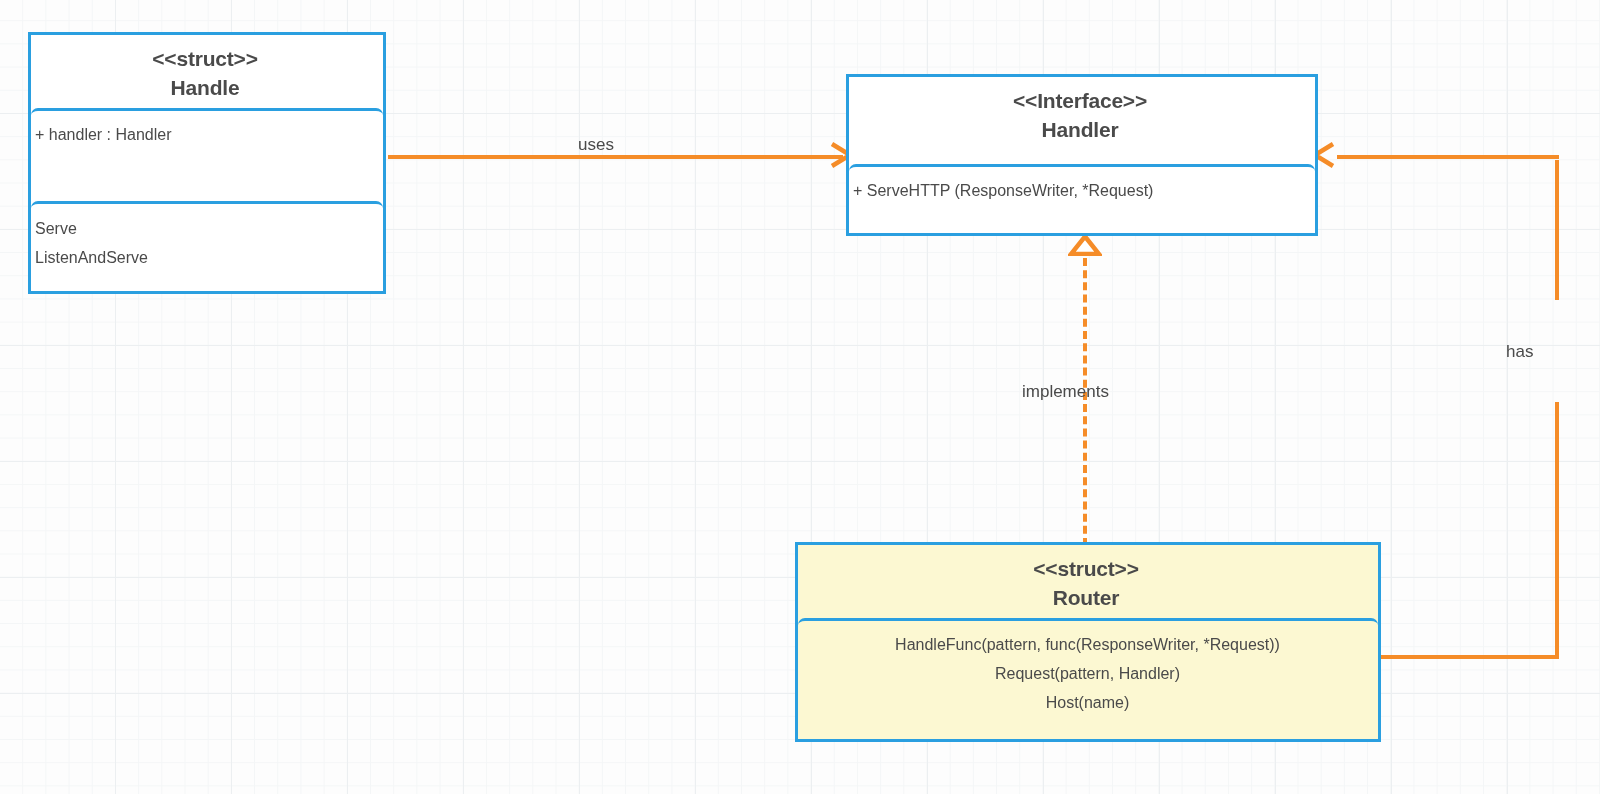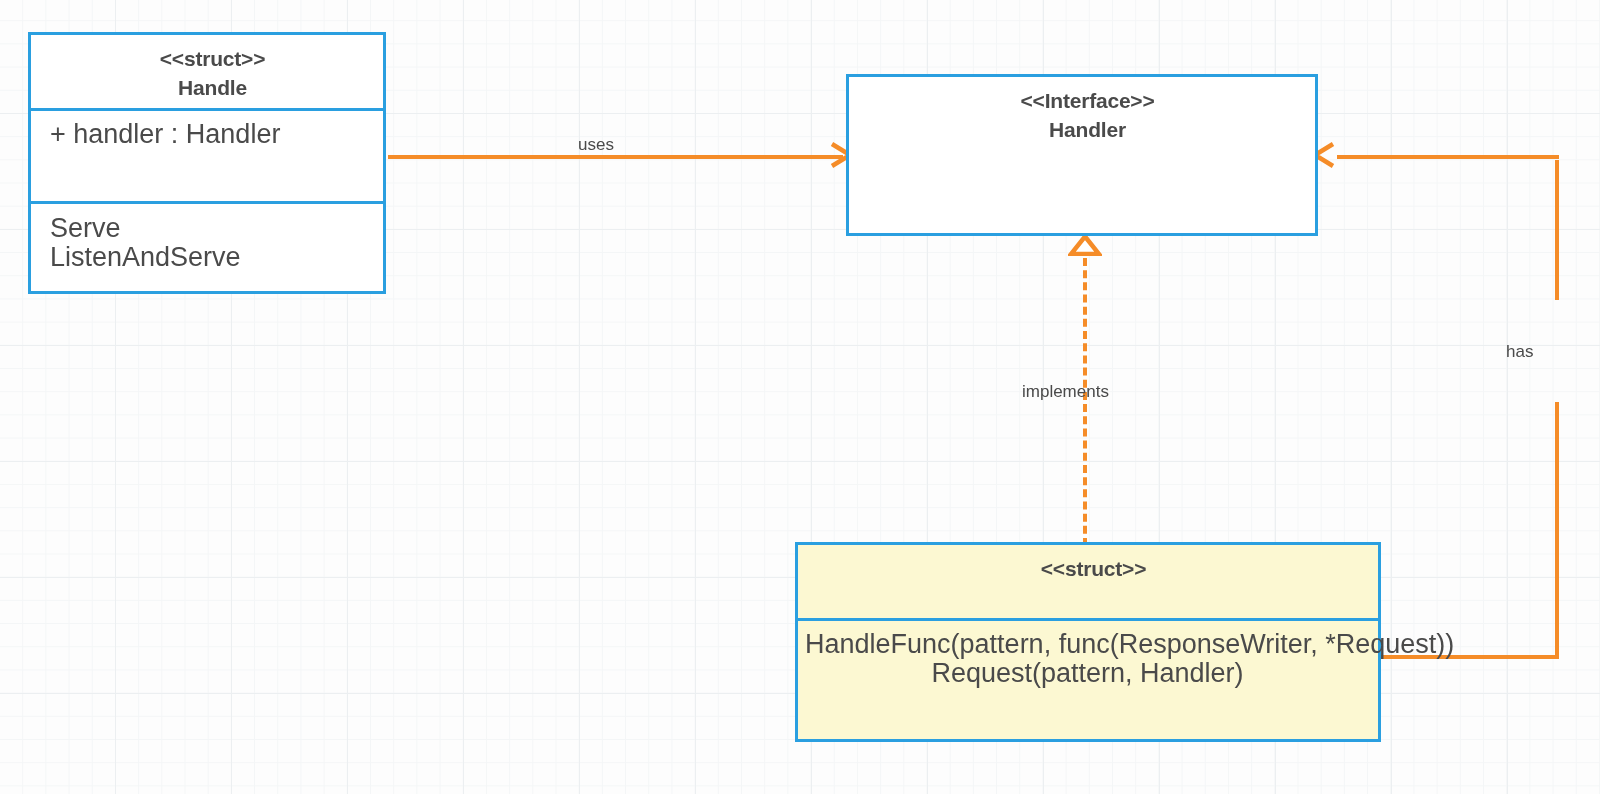--- a/index.html
+++ b/index.html
@@ -35,34 +35,35 @@
     border: 3px solid #2a9fe0;
     background: #ffffff;
     display: flex;
     flex-direction: column;
   }
   .uml-box.tinted {
     background: #fcf8d2;
   }
   .compartment {
     box-sizing: border-box;
-    padding: 6px 8px 4px 19px;
+    padding: 6px 8px 4px 4px;
     color: #4a4a4a;
+    border-radius: 7px;
   }
   .compartment.header {
     text-align: center;
     font-weight: bold;
     font-size: 21px;
     line-height: 29px;
     padding-top: 9px;
     letter-spacing: -0.2px;
   }
   .compartment.body {
     border-top: 3px solid #2a9fe0;
-    font-size: 27px;
+    font-size: 16px;
     line-height: 29px;
     font-weight: 400;
     white-space: nowrap;
   }
   .stereotype, .classname { display: block; }
 
   .member { display: block; }
 
   
   .edge-seg {
@@ -135,25 +136,30 @@
       <span class="member">Serve</span>
       <span class="member">ListenAndServe</span>
     </div>
   </div>
 
   <div class="uml-box" style="left:846px; top:74px; width:472px; height:162px;">
     <div class="compartment header" style="height:87px;">
       <span class="stereotype">&lt;&lt;Interface&gt;&gt;</span>
       <span class="classname">Handler</span>
     </div>
+    <div class="compartment body" style="flex:1; padding-top:9px;">
+      <span class="member">+ ServeHTTP (ResponseWriter, *Request)</span>
+    </div>
   </div>
 
   <div class="uml-box tinted" style="left:795px; top:542px; width:586px; height:200px;">
     <div class="compartment header" style="height:73px;">
       <span class="stereotype">&lt;&lt;struct&gt;&gt;</span>
+      <span class="classname">Router</span>
     </div>
     <div class="compartment body" style="flex:1; padding-top:9px; padding-left:7px;text-align:center;">
       <span class="member">HandleFunc(pattern, func(ResponseWriter, *Request))</span>
       <span class="member">Request(pattern, Handler)</span>
+      <span class="member">Host(name)</span>
     </div>
   </div>
 
 </div>
 
 </body></html>

